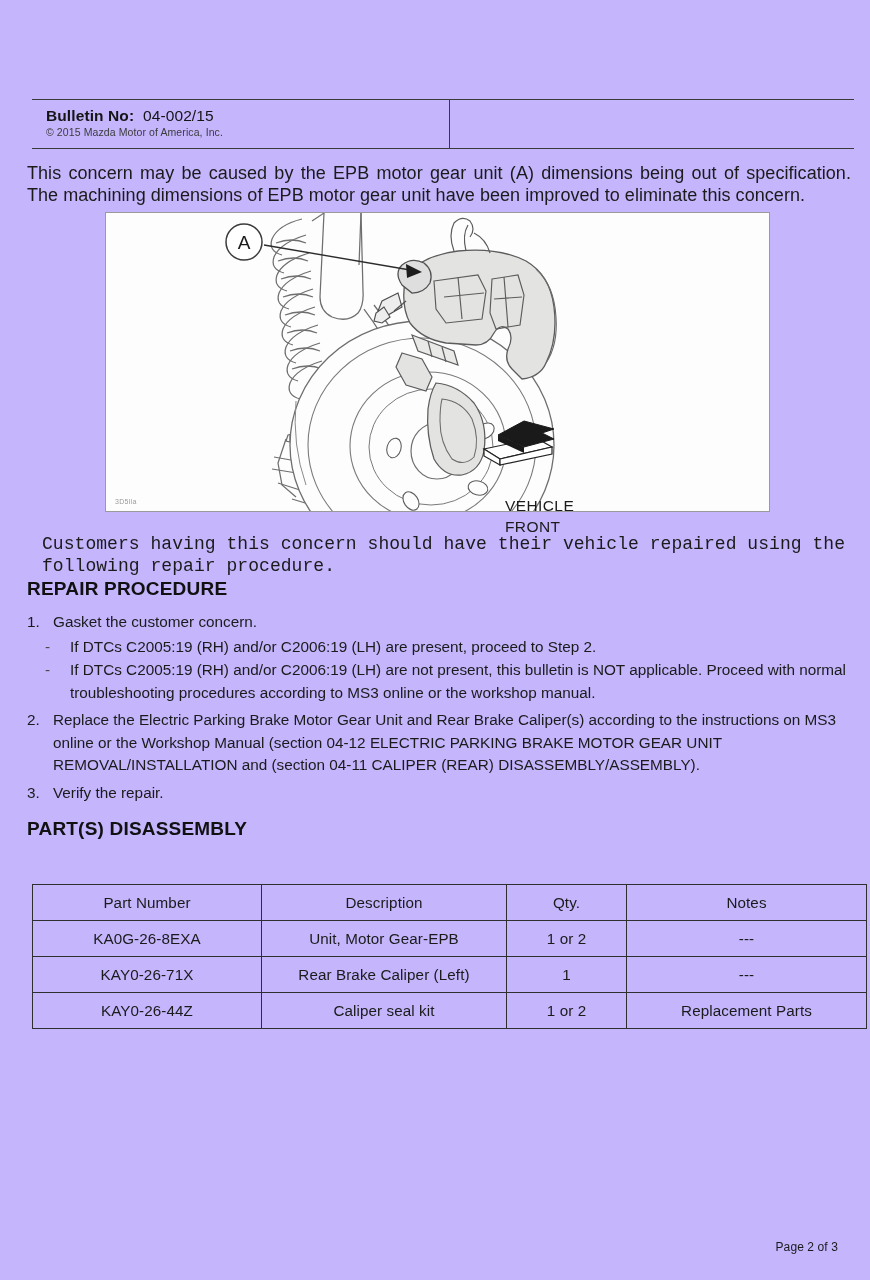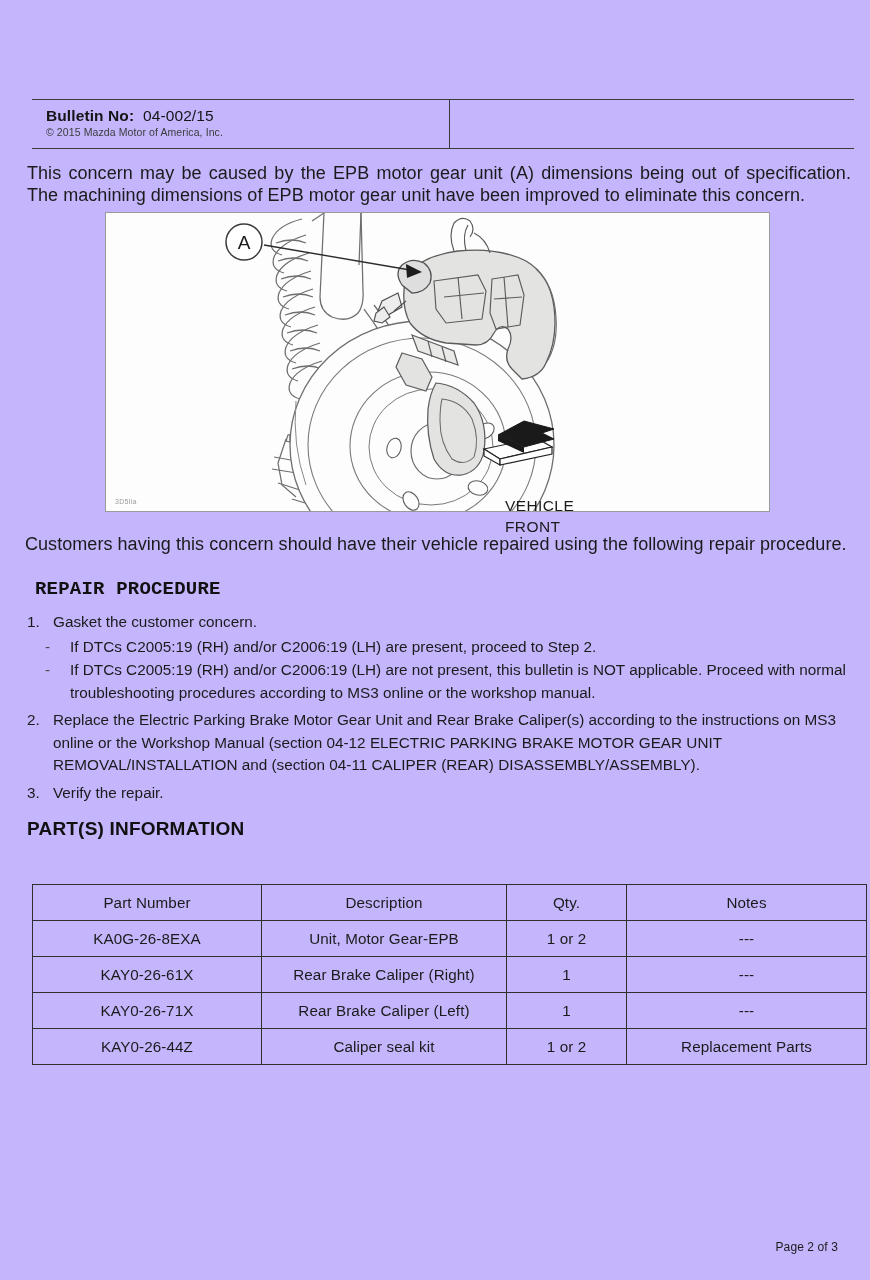--- a/index.html
+++ b/index.html
@@ -65,23 +65,24 @@
     color: #1b1b1b;
   }
   #intro-para {
     left: 27px;
     top: 162px;
     width: 824px;
     text-align: justify;
     text-justify: inter-word;
   }
   #customers-para {
-    left: 25px;
+    left: 42px;
     top: 533px;
     width: 824px;
+    font-family: Liberation Mono, monospace;
   }
 
   
   .figure-box {
     position: absolute;
     left: 105px;
     top: 212px;
     width: 665px;
     height: 300px;
     border: 1.2px solid #9a9a9a;
@@ -112,21 +113,21 @@
   }
 
   
   .section-heading {
     position: absolute;
     font-size: 19px;
     font-weight: bold;
     letter-spacing: .2px;
     color: #111;
   }
-  #repair-heading { left: 35px; top: 578px; font-family: Liberation Mono, monospace; }
+  #repair-heading { left: 27px; top: 578px; }
   #parts-heading  { left: 27px; top: 818px; }
 
   
   .steps {
     position: absolute;
     left: 27px;
     top: 611px;
     width: 824px;
   }
   .step {
@@ -386,45 +387,39 @@
       <div class="step-num">2.</div>
       <div class="step-text">Replace the Electric Parking Brake Motor Gear Unit and Rear Brake Caliper(s) according to the instructions on MS3 online or the Workshop Manual (section 04-12 ELECTRIC PARKING BRAKE MOTOR GEAR UNIT REMOVAL/INSTALLATION and (section 04-11 CALIPER (REAR) DISASSEMBLY/ASSEMBLY).</div>
     </div>
 
     <div class="step gap-top">
       <div class="step-num">3.</div>
       <div class="step-text">Verify the repair.</div>
     </div>
   </div>
 
-  <div class="section-heading" id="parts-heading">PART(S) INFORMATION</div>
+  <div class="section-heading" id="parts-heading">PART(S) DISASSEMBLY</div>
 
   <table class="parts-table">
     <thead>
       <tr>
         <th class="col-part">Part Number</th>
         <th class="col-desc">Description</th>
         <th class="col-qty">Qty.</th>
         <th class="col-notes">Notes</th>
       </tr>
     </thead>
     <tbody>
       <tr>
         <td>KA0G-26-8EXA</td>
         <td>Unit, Motor Gear-EPB</td>
         <td>1 or 2</td>
         <td>---</td>
       </tr>
       <tr>
-        <td>KAY0-26-61X</td>
-        <td>Rear Brake Caliper (Right)</td>
-        <td>1</td>
-        <td>---</td>
-      </tr>
-      <tr>
         <td>KAY0-26-71X</td>
         <td>Rear Brake Caliper (Left)</td>
         <td>1</td>
         <td>---</td>
       </tr>
       <tr>
         <td>KAY0-26-44Z</td>
         <td>Caliper seal kit</td>
         <td>1 or 2</td>
         <td>Replacement Parts</td>

